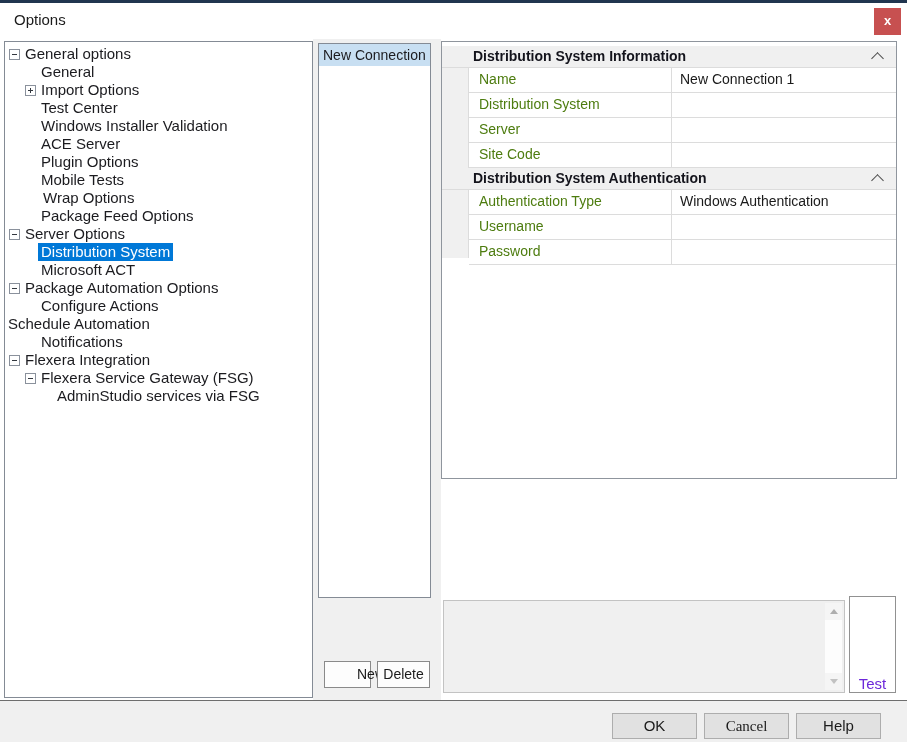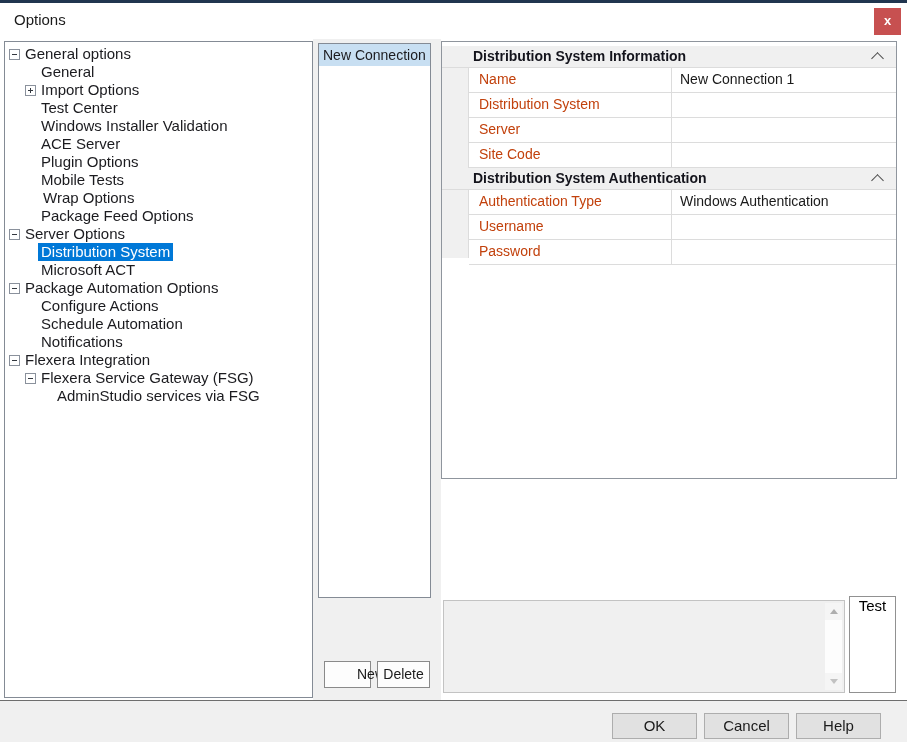--- a/index.html
+++ b/index.html
@@ -49,46 +49,46 @@
   .grid-body{position:relative;margin-top:4px;}
   .sec-header{
     position:relative;height:21px;line-height:21px;background:#f0f0f0;
     border-bottom:1px solid #dcdcdc;font-size:14px;font-weight:bold;color:#14141c;padding-left:31px;
   }
   .chev{
     position:absolute;right:14px;top:8px;width:8px;height:8px;
     border-left:1px solid #4a4a4a;border-top:1px solid #4a4a4a;transform:rotate(45deg);
   }
   .prop-row{position:relative;margin-left:27px;height:24px;border-bottom:1px solid #dcdcdc;display:flex;}
-  .plabel{width:202px;box-sizing:border-box;padding-left:10px;line-height:23px;font-size:14px;color:#c2410c;}
+  .plabel{width:202px;box-sizing:border-box;padding-left:10px;line-height:23px;font-size:14px;color:#4d7c0f;}
   .pvalue{flex:1;border-left:1px solid #dcdcdc;padding-left:8px;line-height:23px;font-size:14px;color:#1a1a1a;
     white-space:nowrap;overflow:hidden;}
   
   .msg-box{
     position:absolute;left:443px;top:597px;width:402px;height:93px;background:#f0f0f0;
     border:1px solid #c3c3c3;box-sizing:border-box;
   }
   .msg-scroll{position:absolute;top:2px;right:2px;bottom:2px;width:17px;background:#fdfdfd;}
   .sc-btn{position:absolute;left:0;width:17px;height:17px;background:#f5f5f5;display:flex;align-items:center;justify-content:center;}
   .sc-up{top:0;}
   .sc-down{bottom:0;}
   .arr-up{width:0;height:0;border-left:4px solid transparent;border-right:4px solid transparent;border-bottom:5px solid #aeaeae;}
   .arr-down{width:0;height:0;border-left:4px solid transparent;border-right:4px solid transparent;border-top:5px solid #c2c2c2;}
   .btn-test{
     position:absolute;left:849px;top:593px;width:47px;height:97px;background:#fff;border:1px solid #919191;
-    box-sizing:border-box;font-size:15px;color:#000000;display:flex;align-items:flex-start;justify-content:center;cursor:default;
+    box-sizing:border-box;font-size:15px;color:#6d28d9;display:flex;align-items:flex-end;justify-content:center;cursor:default;
   }
   
   .footer{position:absolute;left:0;top:697px;width:907px;height:45px;background:#f0f0f0;border-top:1px solid #6e6e6e;box-sizing:border-box;}
   .fbtn{
     position:absolute;top:12px;width:85px;height:26px;background:#e1e1e1;border:1px solid #adadad;
     box-sizing:border-box;font-size:15px;color:#1b1b1b;text-align:center;line-height:24px;cursor:default;
   }
   .btn-ok{left:612px;}
-  .btn-cancel{left:704px;}
+  .btn-cancel{left:704px;font-family:Liberation Serif, serif;}
   .btn-help{left:796px;}
 </style>
 </head>
 <body>
 
 <div class="window">
 
   <div class="titlebar">
     <div class="title-text">Options</div>
     <div class="close-btn">
@@ -114,21 +114,21 @@
       <div class="tree-item"><span class="tree-label" style="margin-left: 33px;">Package Feed Options</span></div>
       <div class="tree-item"><span class="gbox" style="left: 4px;">
           <span class="h"></span>
         </span><span class="tree-label" style="margin-left: 17px; text-align: right;">Server Options</span></div>
       <div class="tree-item"><span class="tree-label selected" style="margin-left: 33px;">Distribution System</span></div>
       <div class="tree-item"><span class="tree-label" style="margin-left: 33px;">Microsoft ACT</span></div>
       <div class="tree-item"><span class="gbox" style="left: 4px;">
           <span class="h"></span>
         </span><span class="tree-label" style="margin-left: 17px;">Package Automation Options</span></div>
       <div class="tree-item"><span class="tree-label" style="margin-left: 33px;">Configure Actions</span></div>
-      <div class="tree-item"><span class="tree-label" style="margin-left: 33px;">Schedule Automation</span></div>
+      <div class="tree-item"><span class="tree-label" style="">Schedule Automation</span></div>
       <div class="tree-item"><span class="tree-label" style="margin-left: 33px;">Notifications</span></div>
       <div class="tree-item"><span class="gbox" style="left: 4px;">
           <span class="h"></span>
         </span><span class="tree-label" style="margin-left: 17px;">Flexera Integration</span></div>
       <div class="tree-item"><span class="gbox" style="left: 20px;">
           <span class="h"></span>
         </span><span class="tree-label" style="margin-left: 33px;">Flexera Service Gateway (FSG)</span></div>
       <div class="tree-item"><span class="tree-label" style="margin-left: 49px;">AdminStudio services via FSG</span></div>
     </div>
 

